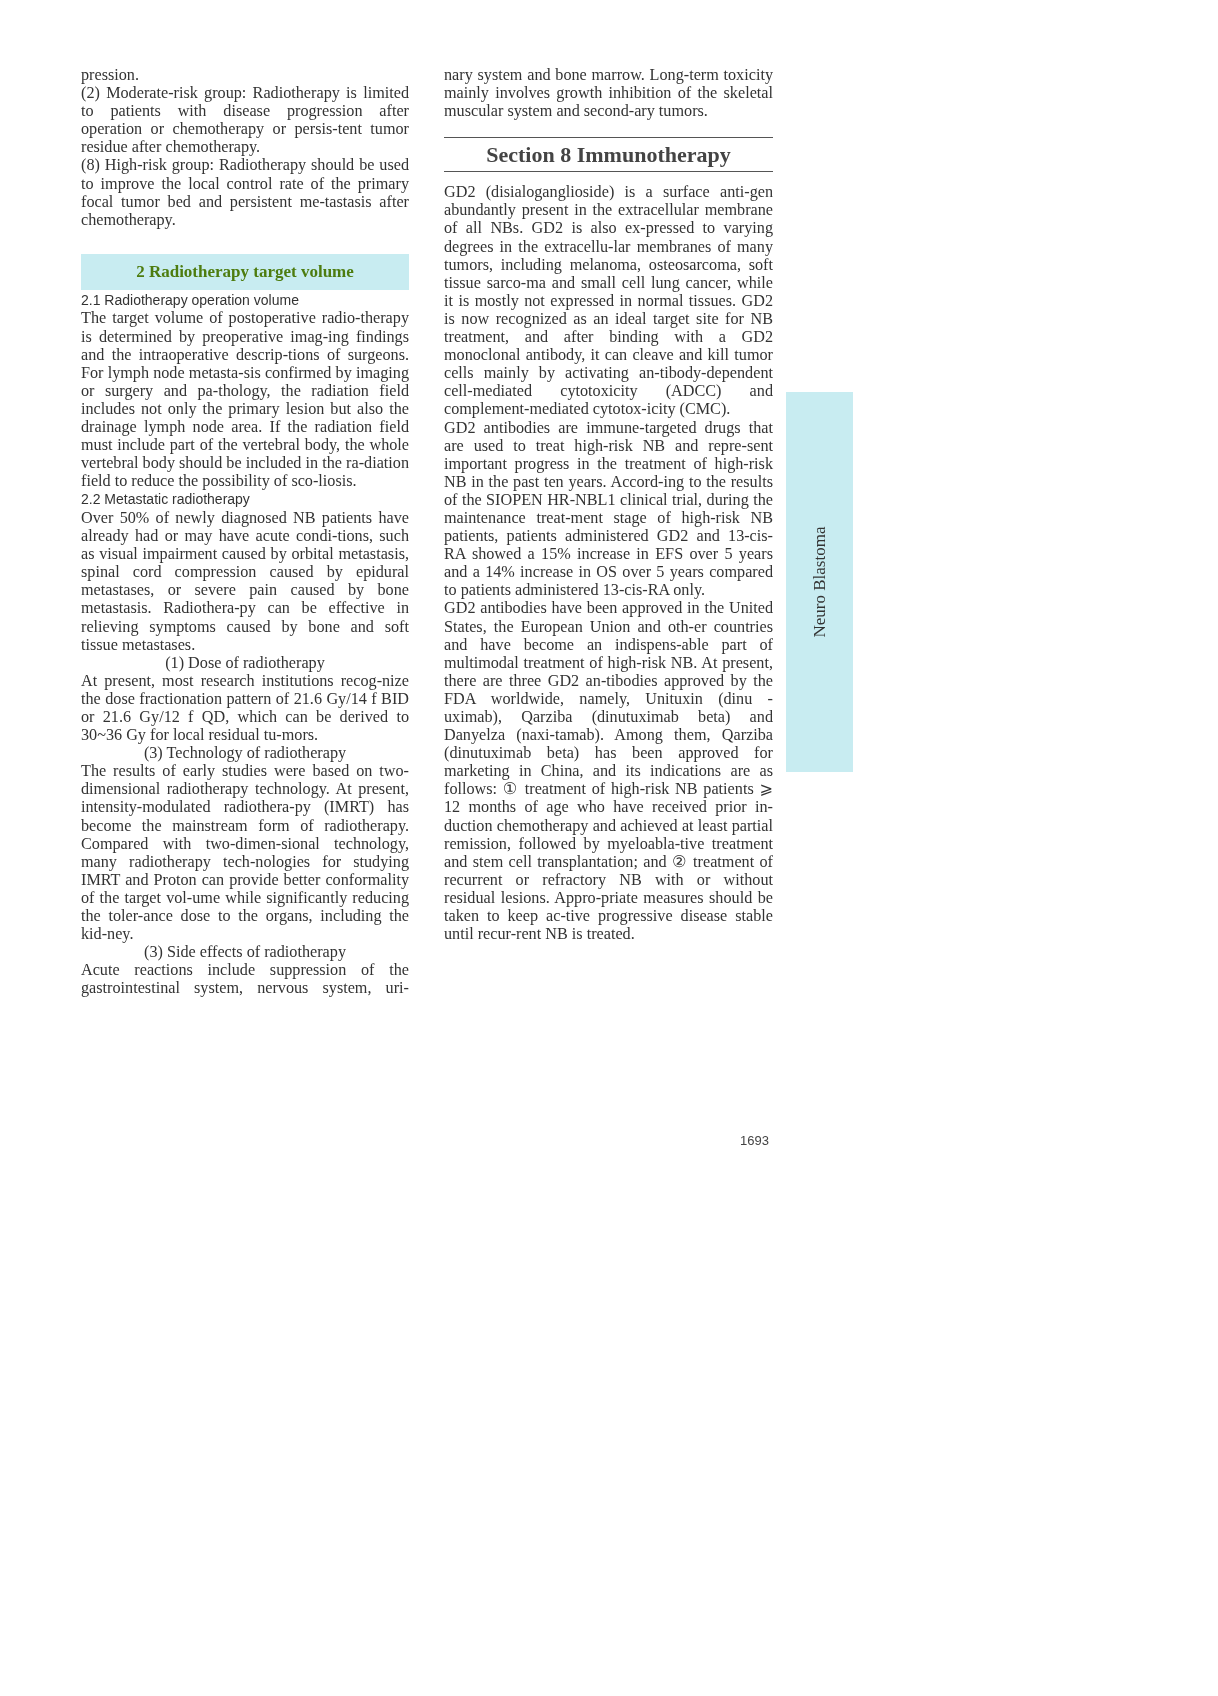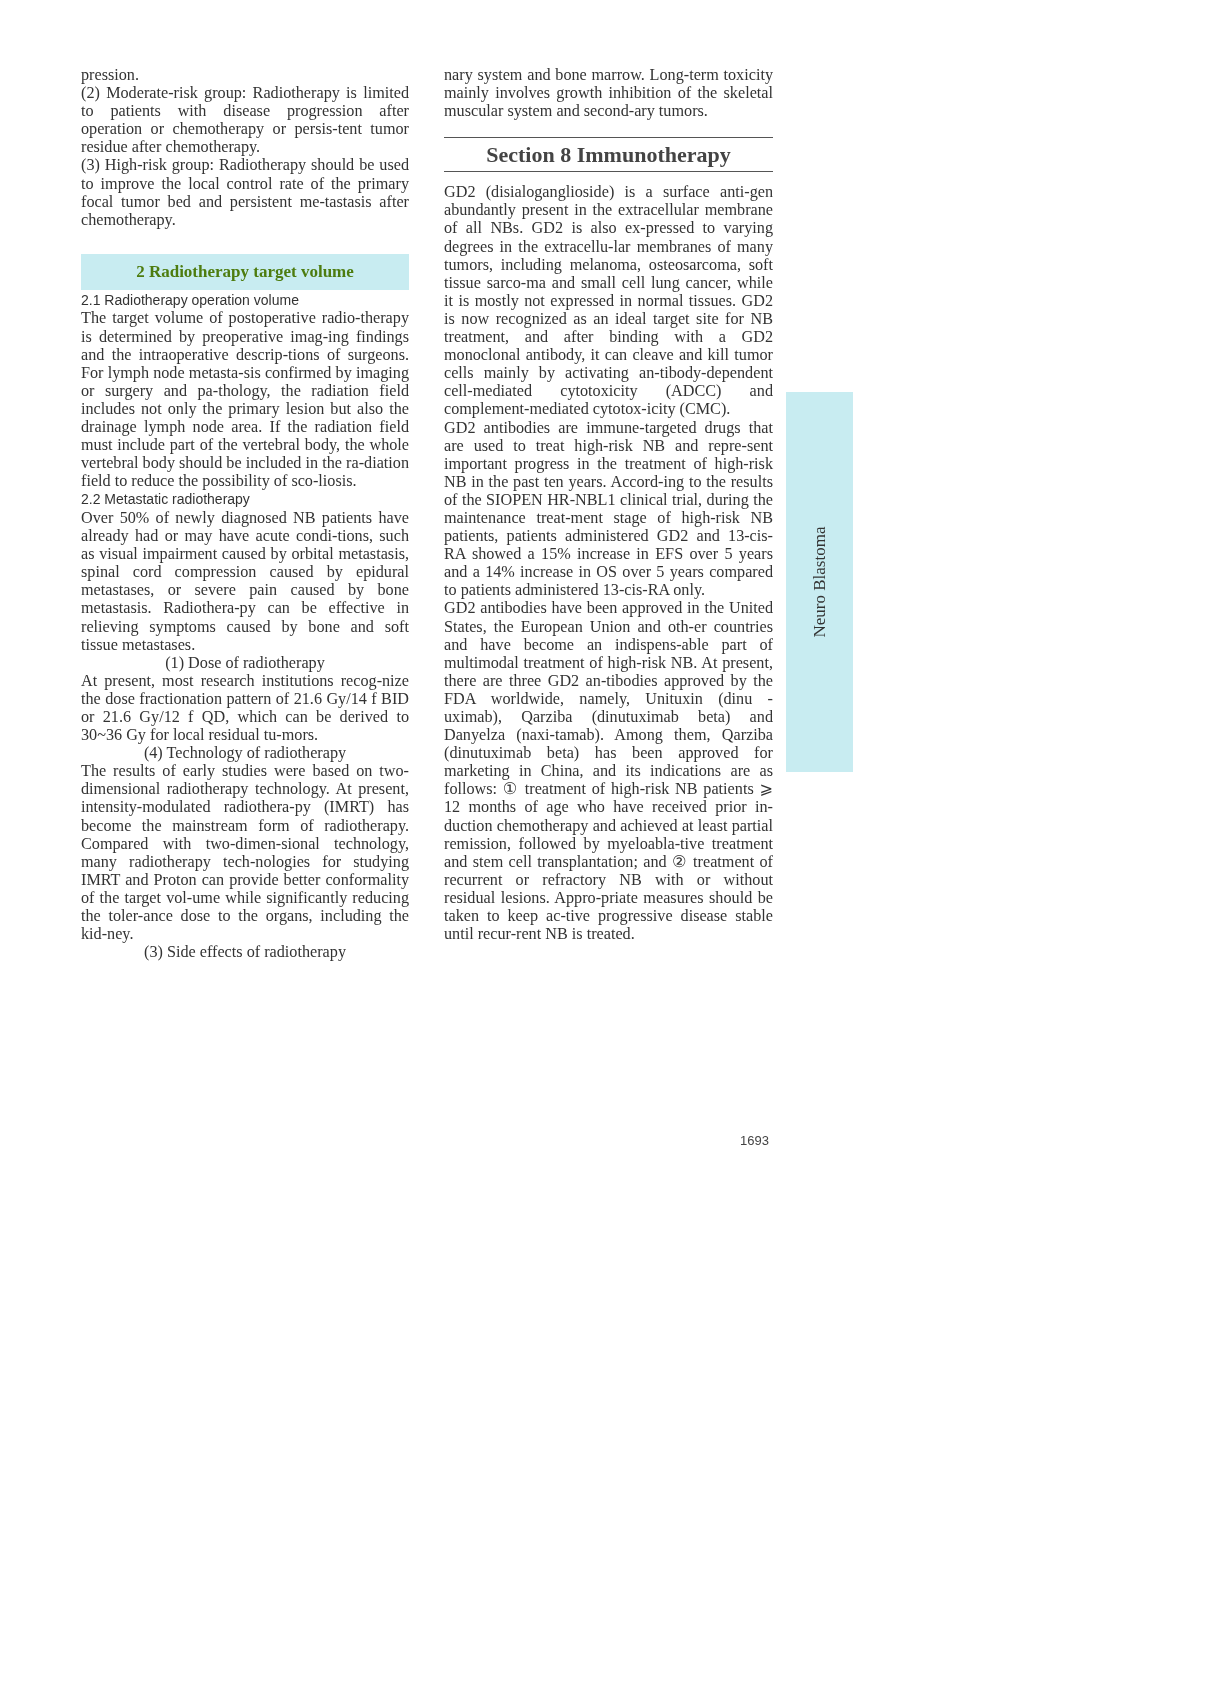--- a/index.html
+++ b/index.html
@@ -18,37 +18,38 @@
   .page-num { position: absolute; left: 740px; top: 1133px; width: 33px; text-align: left; font-family: "Liberation Sans", "DejaVu Sans", sans-serif; font-size: 13px; color: #444; }
 </style>
 </head>
 <body>
 
 <div class="page">
 
   <div class="col col-left">
     <p class="p">pression.</p>
     <p class="p">(2) Moderate-risk group: Radiotherapy is limited to patients with disease progression after operation or chemotherapy or persis-tent tumor residue after chemotherapy.</p>
-    <p class="p">(3) High-risk group: Radiotherapy should be used to improve the local control rate of the primary focal tumor bed and persistent me-tastasis after chemotherapy.</p>
+    <p class="p">(8) High-risk group: Radiotherapy should be used to improve the local control rate of the primary focal tumor bed and persistent me-tastasis after chemotherapy.</p>
 
     <div class="sec-box">2 Radiotherapy target volume</div>
 
     <p class="sub">2.1 Radiotherapy operation volume</p>
     <p class="p">The target volume of postoperative radio-therapy is determined by preoperative imag-ing findings and the intraoperative descrip-tions of surgeons. For lymph node metasta-sis confirmed by imaging or surgery and pa-thology, the radiation field includes not only the primary lesion but also the drainage lymph node area. If the radiation field must include part of the vertebral body, the whole vertebral body should be included in the ra-diation field to reduce the possibility of sco-liosis.</p>
 
     <p class="sub">2.2 Metastatic radiotherapy</p>
     <p class="p">Over 50% of newly diagnosed NB patients have already had or may have acute condi-tions, such as visual impairment caused by orbital metastasis, spinal cord compression caused by epidural metastases, or severe pain caused by bone metastasis. Radiothera-py can be effective in relieving symptoms caused by bone and soft tissue metastases.</p>
 
     <p class="num">(1) Dose of radiotherapy</p>
     <p class="p">At present, most research institutions recog-nize the dose fractionation pattern of 21.6 Gy/14 f BID or 21.6 Gy/12 f QD, which can be derived to 30~36 Gy for local residual tu-mors.</p>
 
-    <p class="num">(4) Technology of radiotherapy</p>
+    <p class="num">(3) Technology of radiotherapy</p>
     <p class="p">The results of early studies were based on two-dimensional radiotherapy technology. At present, intensity-modulated radiothera-py (IMRT) has become the mainstream form of radiotherapy. Compared with two-dimen-sional technology, many radiotherapy tech-nologies for studying IMRT and Proton can provide better conformality of the target vol-ume while significantly reducing the toler-ance dose to the organs, including the kid-ney.</p>
 
     <p class="num">(3) Side effects of radiotherapy</p>
+    <p class="p" style="text-align-last: justify;">Acute reactions include suppression of the gastrointestinal system, nervous system, uri-</p>
   </div>
 
   <div class="col col-right">
     <p class="p">nary system and bone marrow. Long-term toxicity mainly involves growth inhibition of the skeletal muscular system and second-ary tumors.</p>
 
     <div class="sec-rule">Section 8 Immunotherapy</div>
 
     <p class="p">GD2 (disialoganglioside) is a surface anti-gen abundantly present in the extracellular membrane of all NBs. GD2 is also ex-pressed to varying degrees in the extracellu-lar membranes of many tumors, including melanoma, osteosarcoma, soft tissue sarco-ma and small cell lung cancer, while it is mostly not expressed in normal tissues. GD2 is now recognized as an ideal target site for NB treatment, and after binding with a GD2 monoclonal antibody, it can cleave and kill tumor cells mainly by activating an-tibody-dependent cell-mediated cytotoxicity (ADCC) and complement-mediated cytotox-icity (CMC).</p>
     <p class="p">GD2 antibodies are immune-targeted drugs that are used to treat high-risk NB and repre-sent important progress in the treatment of high-risk NB in the past ten years. Accord-ing to the results of the SIOPEN HR-NBL1 clinical trial, during the maintenance treat-ment stage of high-risk NB patients, patients administered GD2 and 13-cis-RA showed a 15% increase in EFS over 5 years and a 14% increase in OS over 5 years compared to patients administered 13-cis-RA only.</p>
     <p class="p">GD2 antibodies have been approved in the United States, the European Union and oth-er countries and have become an indispens-able part of multimodal treatment of high-risk NB. At present, there are three GD2 an-tibodies approved by the FDA worldwide, namely, Unituxin (dinu - uximab), Qarziba (dinutuximab beta) and Danyelza (naxi-tamab). Among them, Qarziba (dinutuximab beta) has been approved for marketing in China, and its indications are as follows: ① treatment of high-risk NB patients ⩾ 12 months of age who have received prior in-duction chemotherapy and achieved at least partial remission, followed by myeloabla-tive treatment and stem cell transplantation; and ② treatment of recurrent or refractory NB with or without residual lesions. Appro-priate measures should be taken to keep ac-tive progressive disease stable until recur-rent NB is treated.</p>

